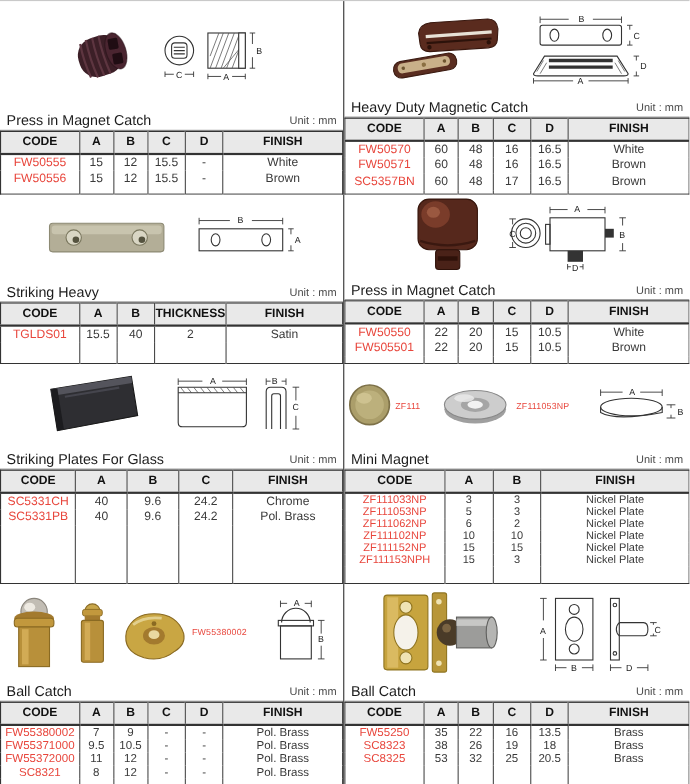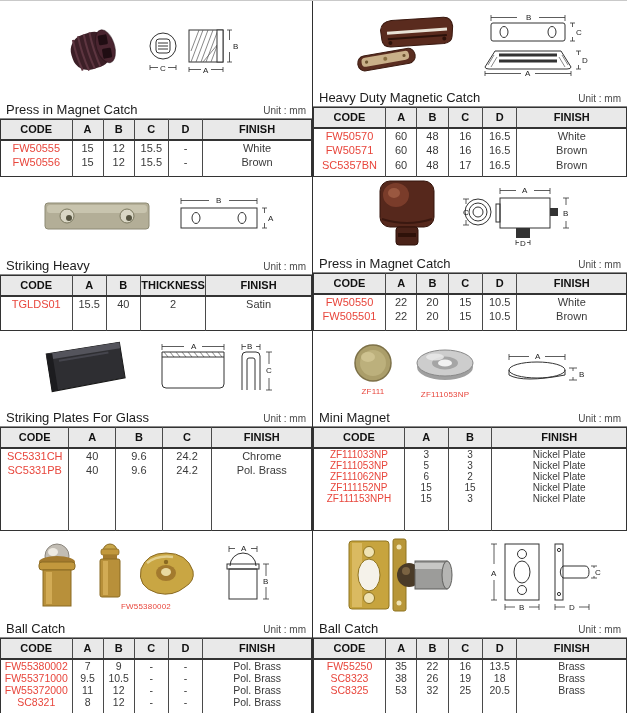--- a/index.html
+++ b/index.html
@@ -3,21 +3,21 @@
 <meta charset="utf-8">
 <style>
   html,body{margin:0;padding:0;background:#fff;}
   body{font-family:"Liberation Sans","DejaVu Sans",sans-serif;color:#222;}
   .page{width:627px;height:713px;background:#fff;display:grid;
         grid-template-columns:313px 314px;grid-template-rows:176px 154px 200px 183px;
         border-top:1px solid #c9c9c9;box-sizing:border-box;overflow:hidden;}
   .sec{display:flex;flex-direction:column;box-sizing:border-box;overflow:hidden;}
   .sec.left{border-right:1px solid #2f2f2f;}
   .photo-area{flex:1;display:flex;align-items:center;justify-content:center;gap:14px;position:relative;min-height:0;}
-  .photo-stack{display:flex;flex-direction:column;align-items:center;gap:1px;}
+  .photo-stack{display:flex;align-items:center;gap:1px;}
   .caption{font-size:8px;color:#e8463c;letter-spacing:.2px;}
   .title-row{display:flex;align-items:flex-end;justify-content:space-between;
              padding:0 6px 1px 6px;border-bottom:1px solid #8a8a8a;height:18px;flex:none;}
   .title{font-size:13px;color:#1c1c1c;}
   .unit{font-size:10px;color:#4a4a4a;padding-bottom:1px;}
   table.spec{width:100%;border-collapse:collapse;table-layout:fixed;flex:none;
              border:1.5px solid #333;box-sizing:border-box;}
   table.spec th{background:#e9e9e9;font-size:11px;font-weight:bold;color:#111;
                 border-bottom:2px solid #333;padding:1px 0;}
   table.spec th,table.spec td{border-left:1px solid #4a4a4a;text-align:center;overflow:hidden;}
@@ -491,20 +491,26 @@
             <td>3</td>
             <td>Nickel Plate</td>
           </tr>
           <tr class="datarow">
             <td class="code">ZF111062NP</td>
             <td>6</td>
             <td>2</td>
             <td>Nickel Plate</td>
           </tr>
           <tr class="datarow">
+            <td class="code">ZF111102NP</td>
+            <td>10</td>
+            <td>10</td>
+            <td>Nickel Plate</td>
+          </tr>
+          <tr class="datarow">
             <td class="code">ZF111152NP</td>
             <td>15</td>
             <td>15</td>
             <td>Nickel Plate</td>
           </tr>
           <tr class="datarow">
             <td class="code">ZF111153NPH</td>
             <td>15</td>
             <td>3</td>
             <td>Nickel Plate</td>

